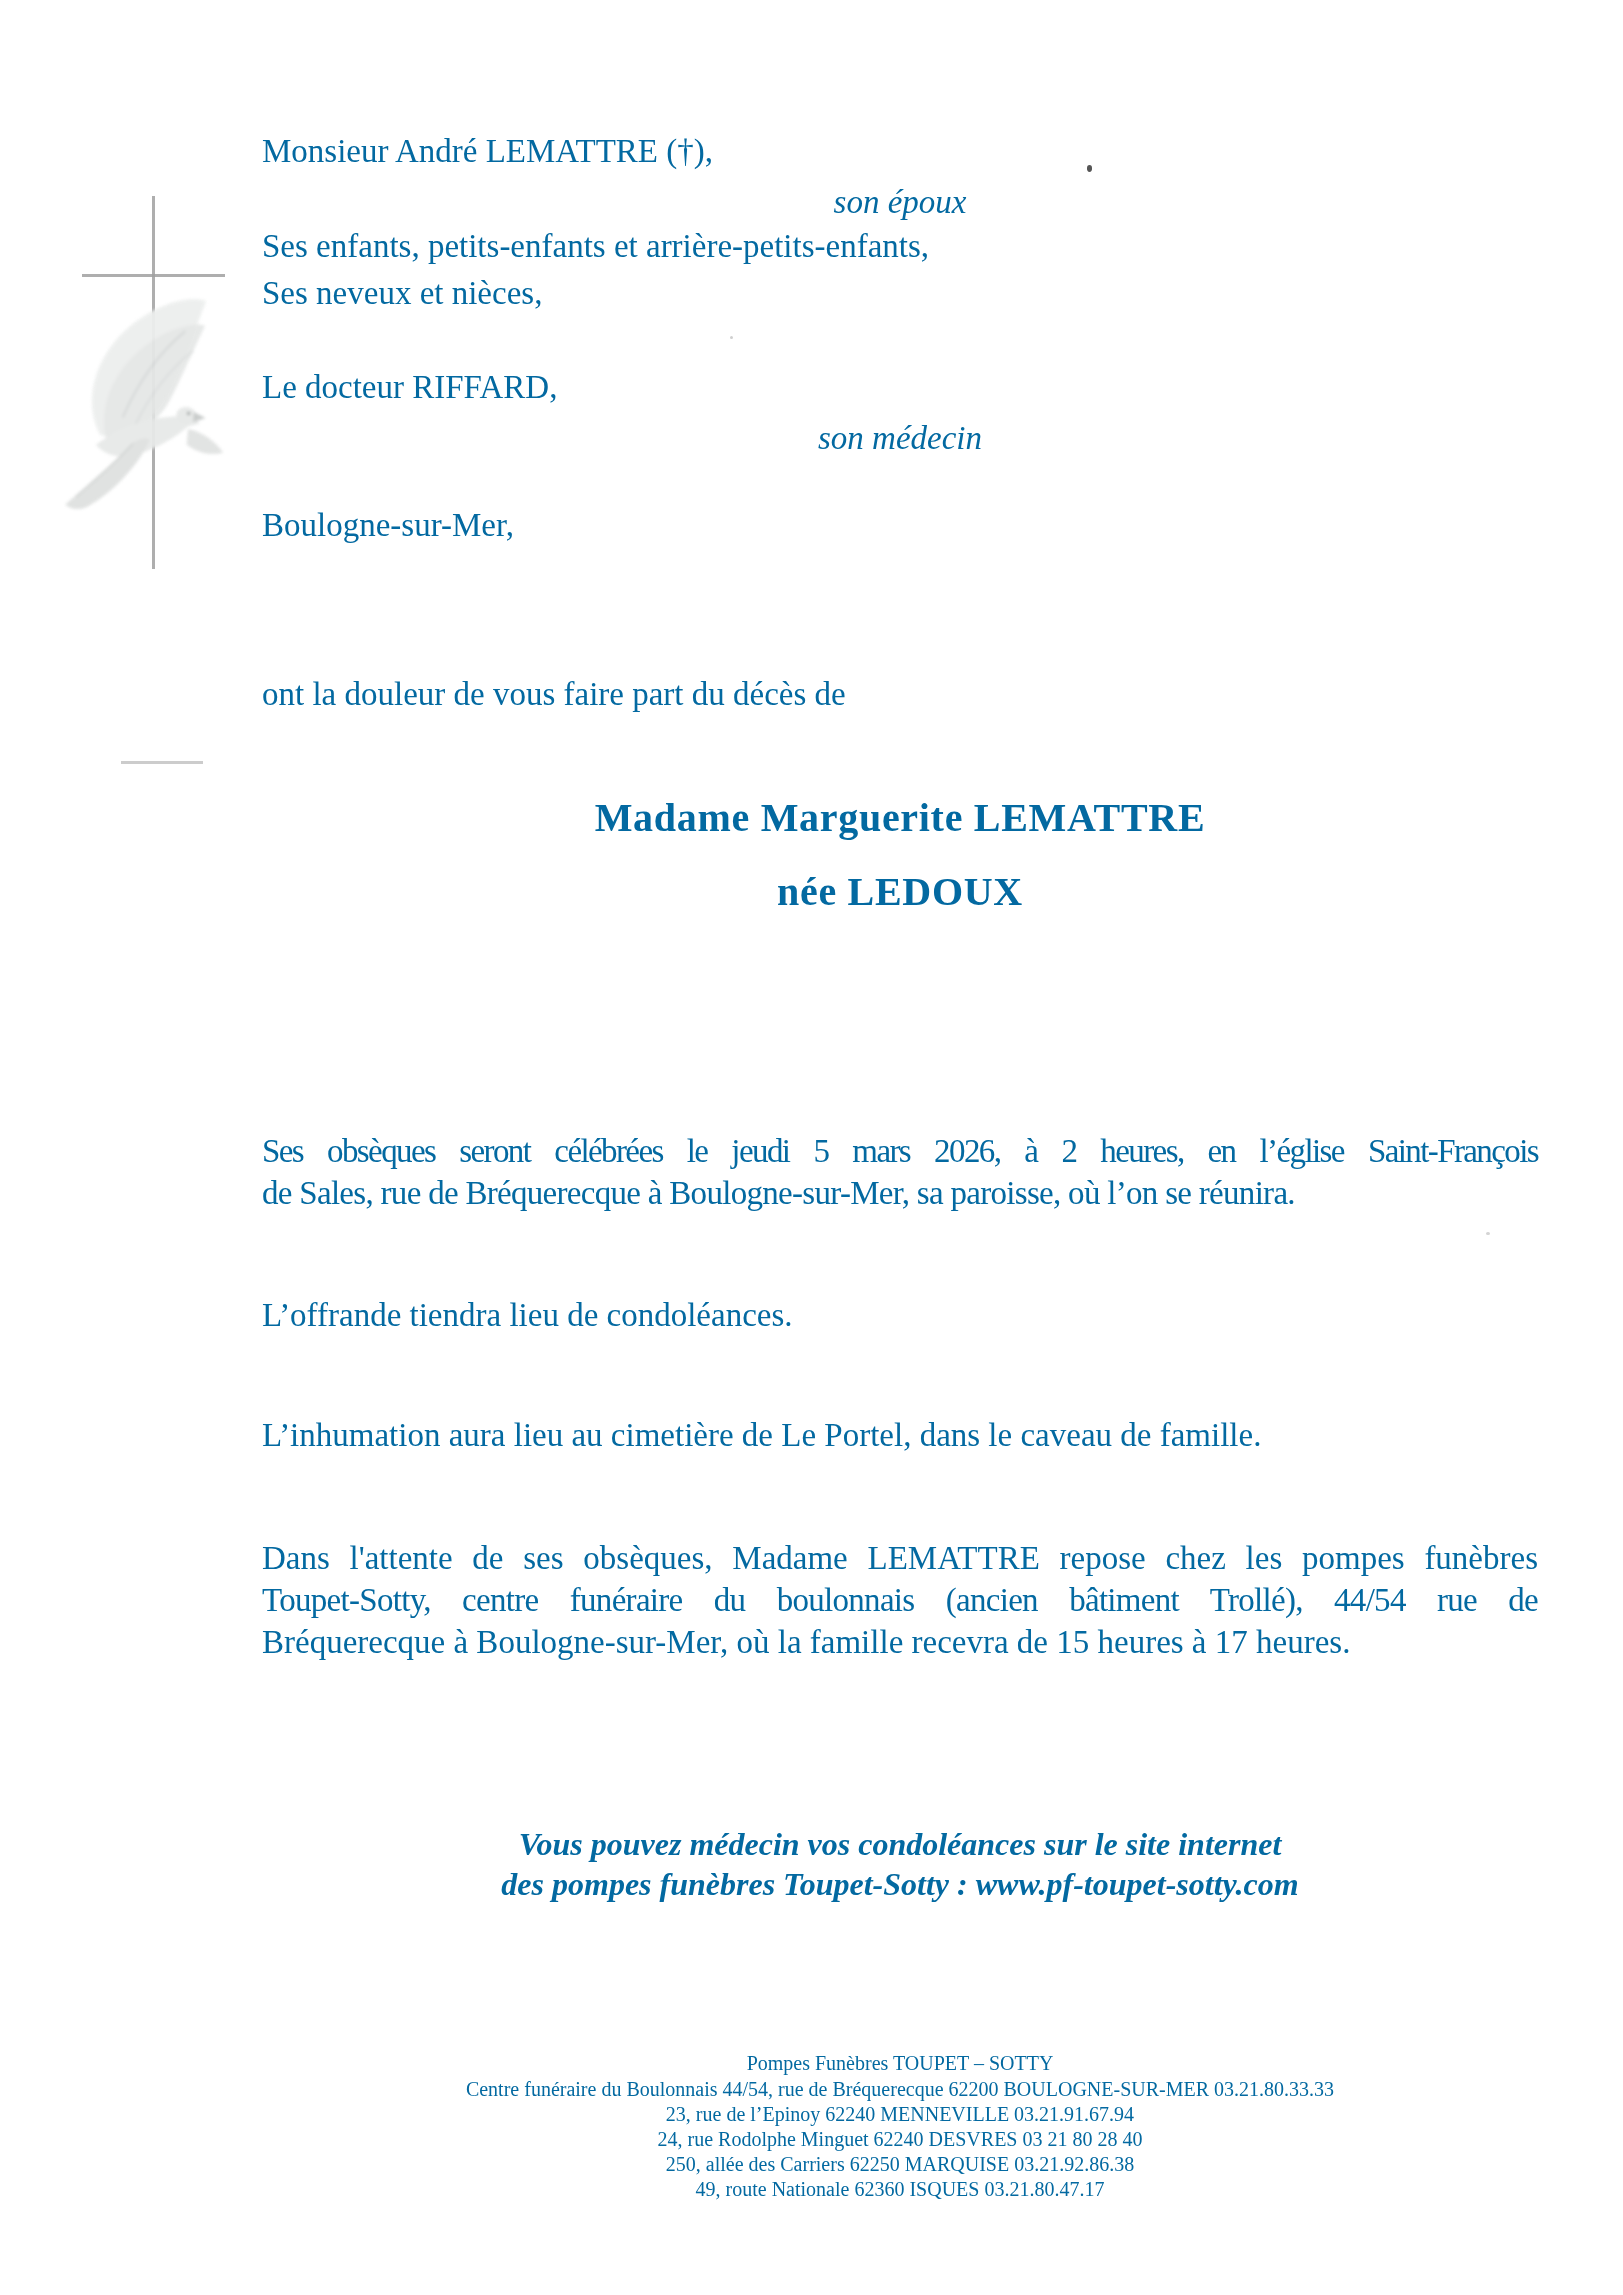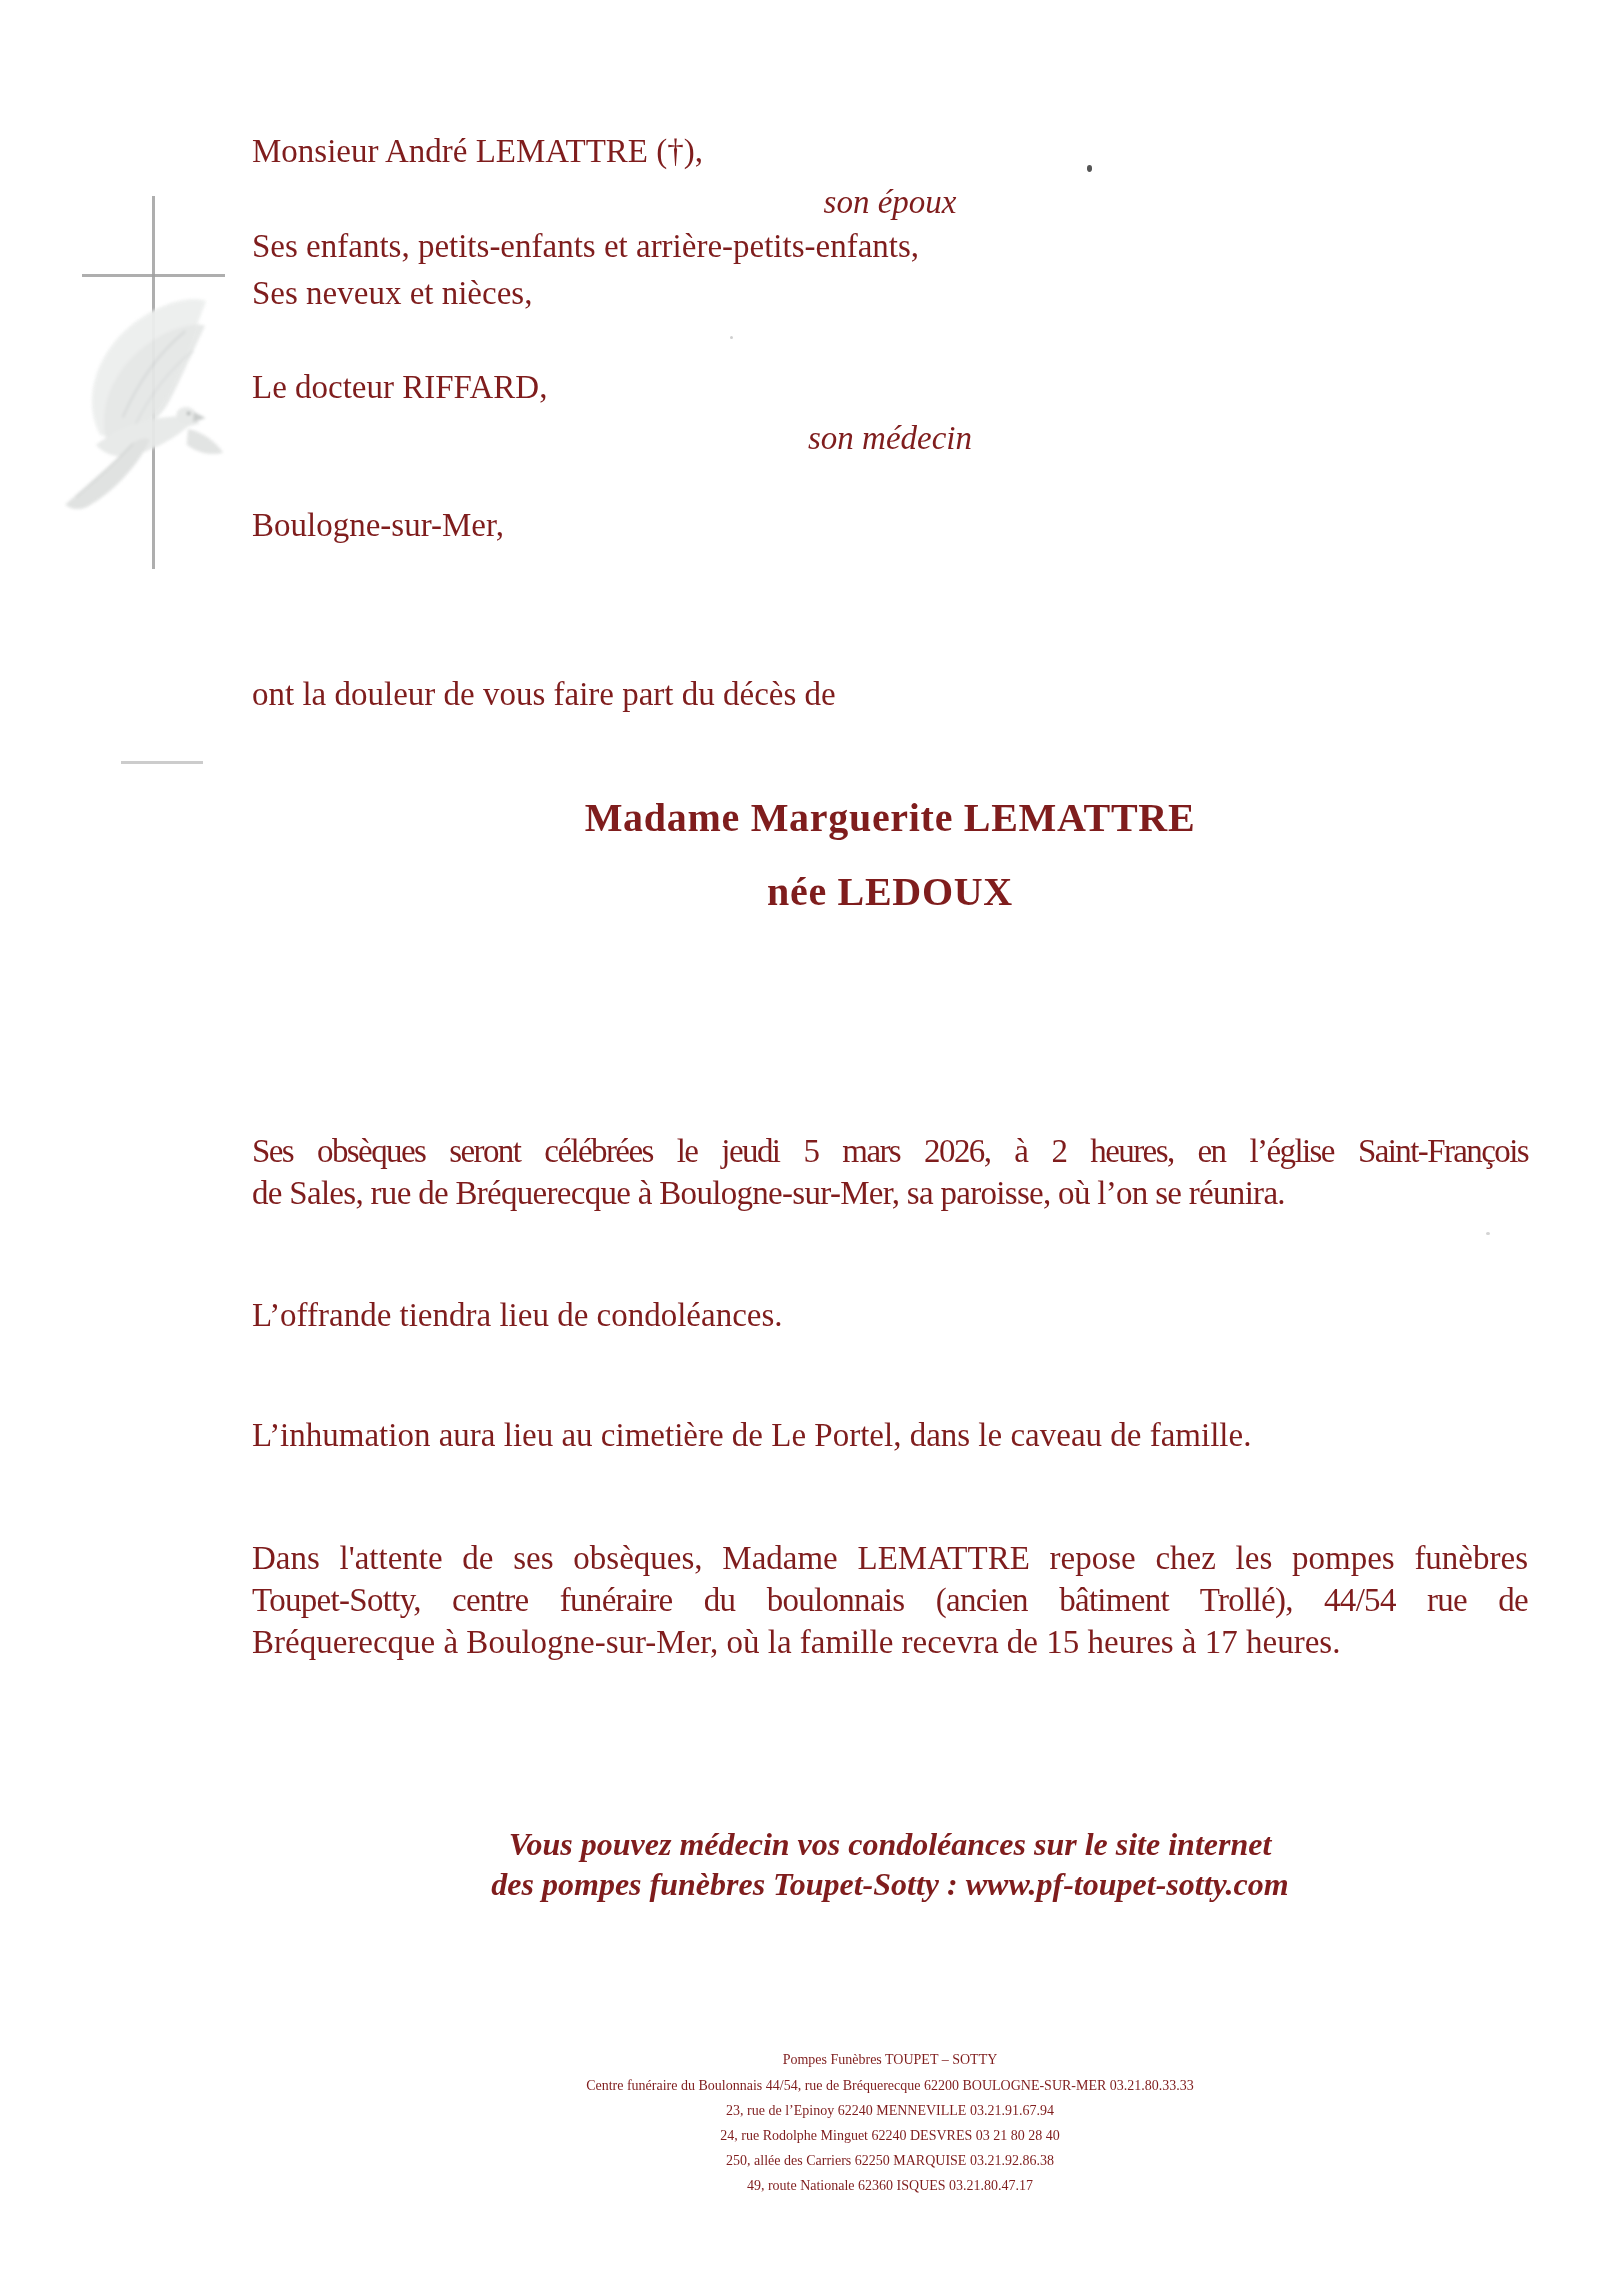--- a/index.html
+++ b/index.html
@@ -12,26 +12,26 @@
     width: 1623px;
     height: 2295px;
     background: #ffffff;
     overflow: hidden;
     font-family: "Liberation Serif", serif;
     color: #1b1b1b;
   }
   
   .t {
     position: absolute;
-    left: 252px;
+    left: 262px;
     width: 1276px;
     font-size: 33px;
     line-height: 1.25;
     white-space: nowrap;
-    color: #7f1d1d;
+    color: #0369a1;
   }
   .wrapok { white-space: normal; }
   .right  { text-align: center; font-style: italic; white-space: normal; }
   .just   { white-space: normal; text-align: justify; text-align-last: justify; }
   .tight  { letter-spacing: -1.6px; }
   .tight1 { letter-spacing: -0.7px; }
   .title  {
     font-weight: 700;
     font-size: 40px;
     text-align: center;
@@ -39,21 +39,21 @@
     letter-spacing: 0.7px;
   }
   .bi {
     font-weight: 700;
     font-style: italic;
     font-size: 32px;
     text-align: center;
     white-space: normal;
   }
   .small {
-    font-size: 14px;
+    font-size: 20px;
     text-align: center;
     white-space: normal;
   }
   
   .cross-v {
     position: absolute;
     left: 152px; top: 196px;
     width: 3.3px; height: 373px;
     background: #a0a0a0;
     opacity: 0.85;

